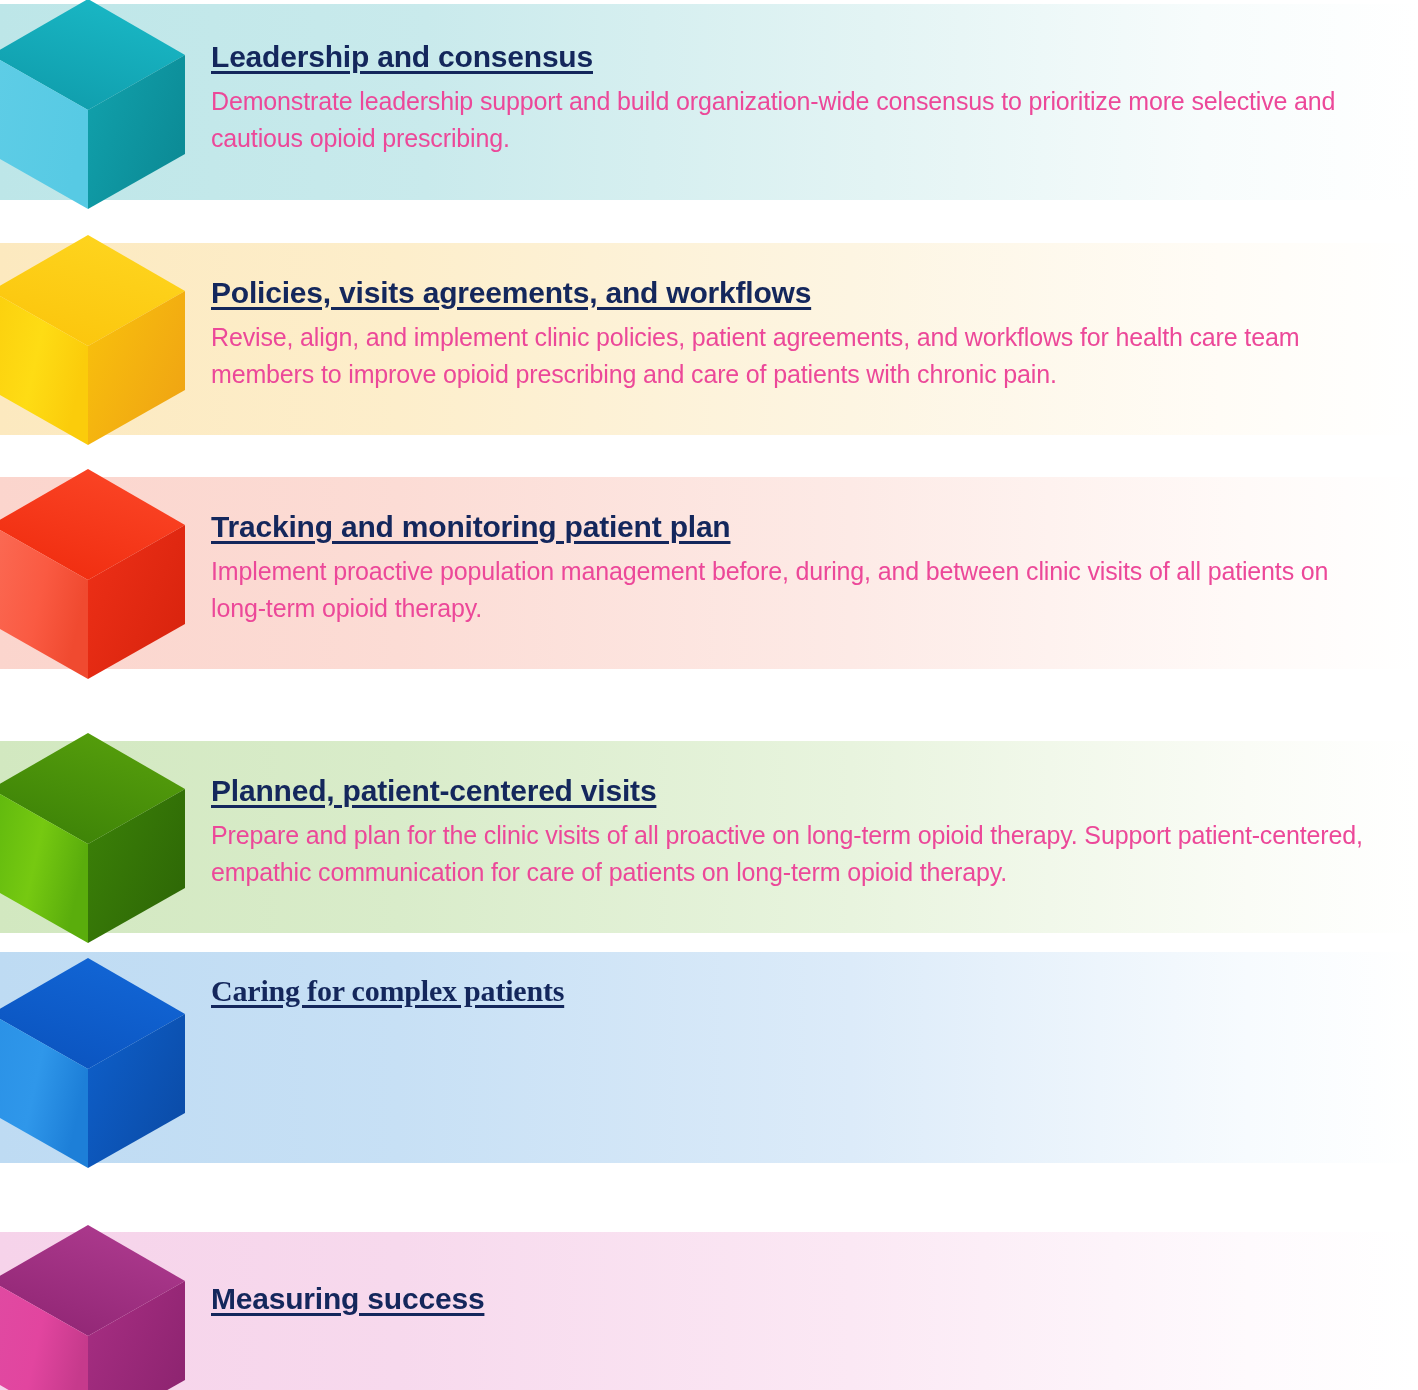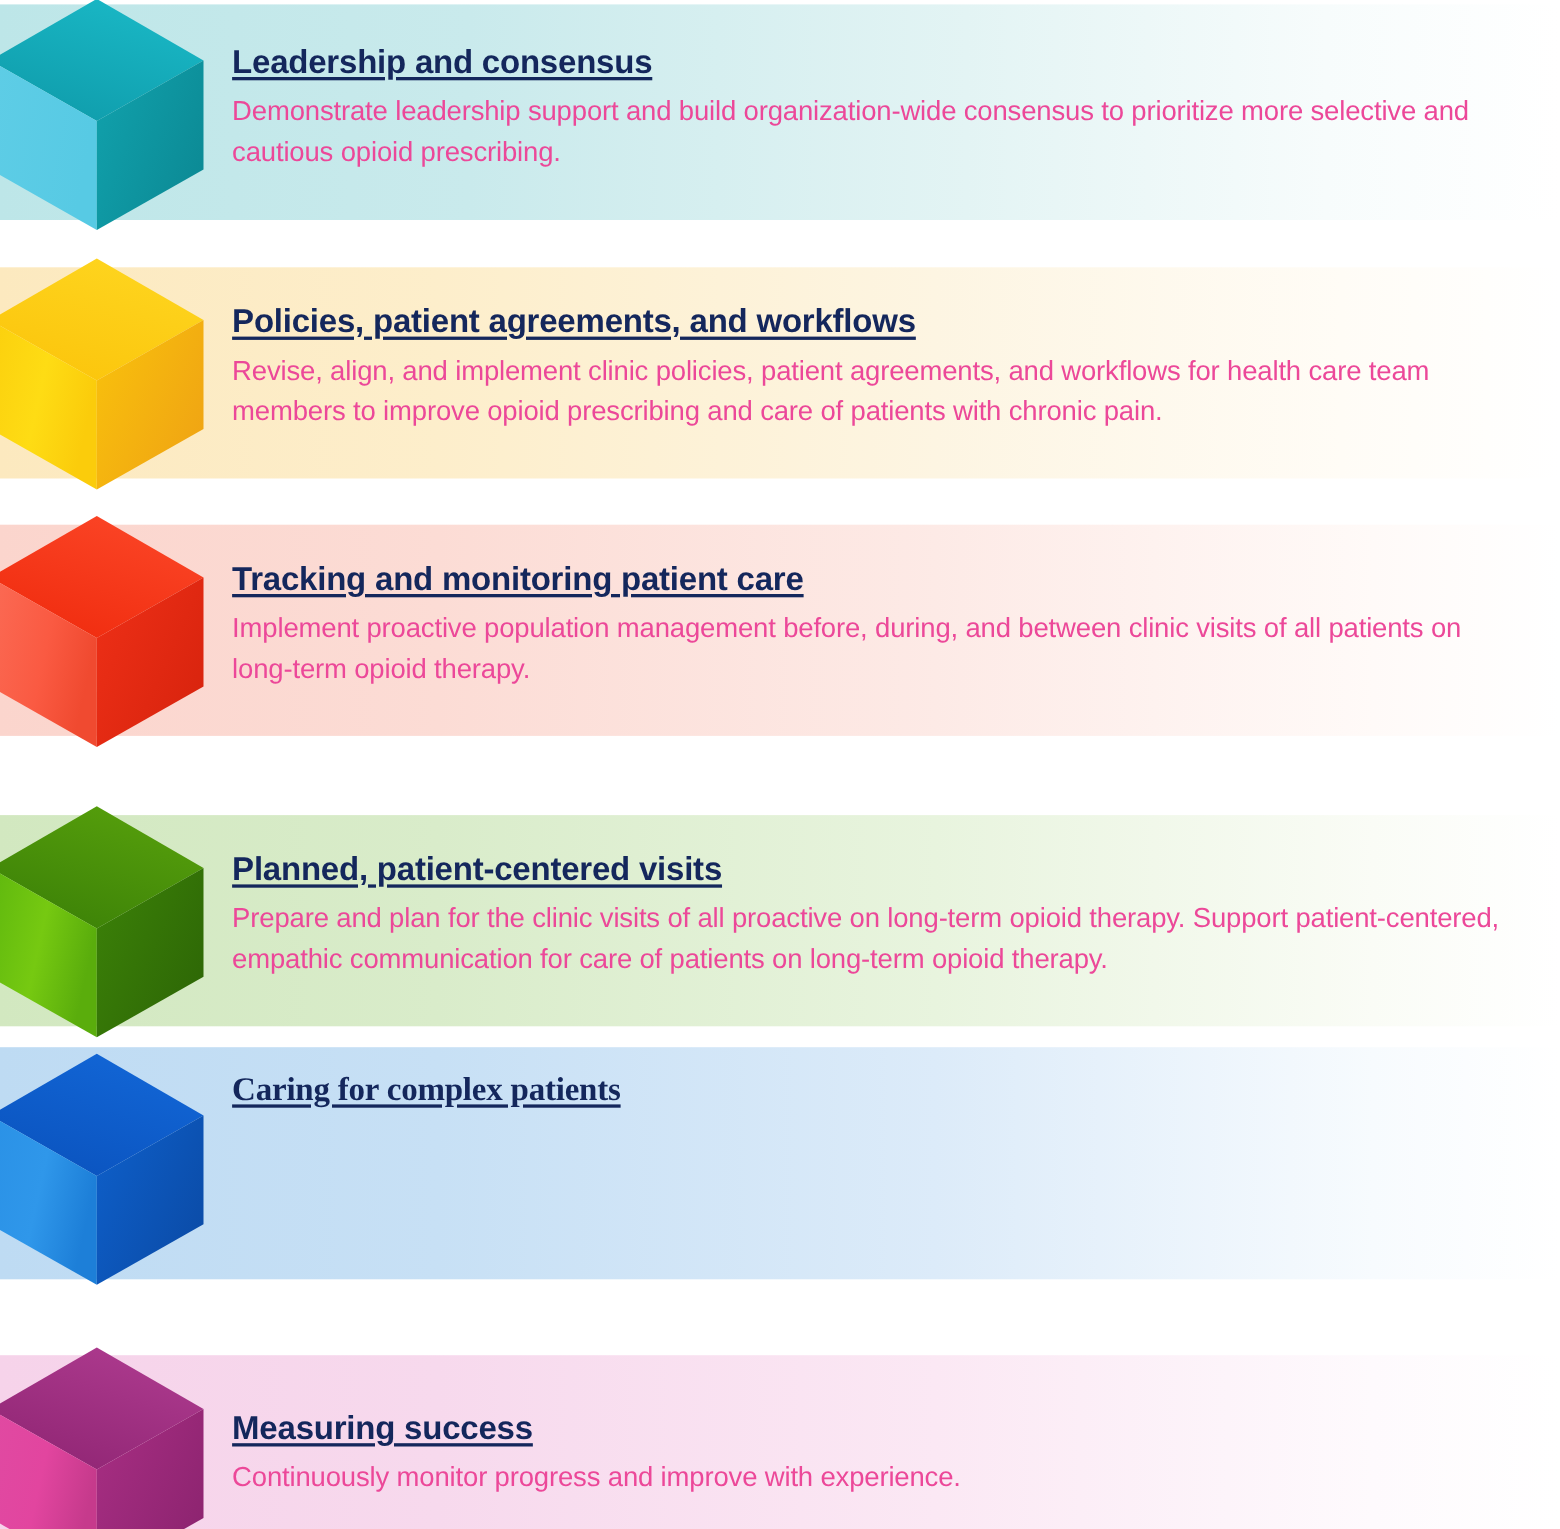--- a/index.html
+++ b/index.html
@@ -125,21 +125,21 @@
         <linearGradient id="g2right" x1="0" y1="0" x2="1" y2="0.7">
           <stop offset="0" stop-color="#f9c20c"></stop>
             <stop offset="1" stop-color="#f0a513"></stop>
         </linearGradient>
       </defs>
       <polygon points="3,58 100,2 197,58 100,113" fill="url(#g2top)"></polygon>
       <polygon points="3,58 100,113 100,212 3,157" fill="url(#g2left)"></polygon>
       <polygon points="100,113 197,58 197,157 100,212" fill="url(#g2right)"></polygon>
     </svg>
     <div class="band-text" style="top:33px;">
-      <span class="title-wrap"><span class="band-title">Policies, patient agreements, and workflows</span></span>
+      <span class="title-wrap"><span class="band-title">Policies, visits agreements, and workflows</span></span>
       <p class="band-desc">Revise, align, and implement clinic policies, patient agreements, and workflows for health care team members to improve opioid prescribing and care of patients with chronic pain.</p>
     </div>
   </div>
 
   <div class="band-row" style="top:477px; height:192px;">
     <div class="band-strip" style="background:linear-gradient(to right,#fbd5cd 0%,#fcdcd5 28%,#fdeae6 60%,#fffaf8 88%,#ffffff 100%);"></div>
     <svg class="cube" width="200" height="215" viewBox="0 0 200 215" style="top:-10px;">
       <defs>
         <linearGradient id="g3top" x1="0.1" y1="1" x2="0.7" y2="0">
           <stop offset="0" stop-color="#ef2a0d"></stop>
@@ -158,21 +158,21 @@
         <linearGradient id="g3right" x1="0" y1="0" x2="1" y2="0.7">
           <stop offset="0" stop-color="#ee3017"></stop>
             <stop offset="1" stop-color="#d9240e"></stop>
         </linearGradient>
       </defs>
       <polygon points="3,58 100,2 197,58 100,113" fill="url(#g3top)"></polygon>
       <polygon points="3,58 100,113 100,212 3,157" fill="url(#g3leftB)"></polygon>
       <polygon points="100,113 197,58 197,157 100,212" fill="url(#g3right)"></polygon>
     </svg>
     <div class="band-text" style="top:33px;">
-      <span class="title-wrap"><span class="band-title">Tracking and monitoring patient care</span></span>
+      <span class="title-wrap"><span class="band-title">Tracking and monitoring patient plan</span></span>
       <p class="band-desc">Implement proactive population management before, during, and between clinic visits of all patients on long-term opioid therapy.</p>
     </div>
   </div>
 
   <div class="band-row" style="top:714px; height:192px;margin-top:27px;">
     <div class="band-strip" style="background:linear-gradient(to right,#d2e8c0 0%,#d9ecca 28%,#e8f4de 60%,#fafcf6 88%,#ffffff 100%);"></div>
     <svg class="cube" width="200" height="215" viewBox="0 0 200 215" style="top:-10px;">
       <defs>
         <linearGradient id="g4top" x1="0.1" y1="1" x2="0.7" y2="0">
           <stop offset="0" stop-color="#3a7f07"></stop>
@@ -242,17 +242,16 @@
           <stop offset="0" stop-color="#a82e83"></stop>
             <stop offset="1" stop-color="#8d2470"></stop>
         </linearGradient>
       </defs>
       <polygon points="3,58 100,2 197,58 100,113" fill="url(#g6top)"></polygon>
       <polygon points="3,58 100,113 100,212 3,157" fill="url(#g6left)"></polygon>
       <polygon points="100,113 197,58 197,157 100,212" fill="url(#g6right)"></polygon>
     </svg>
     <div class="band-text" style="top:50px;">
       <span class="title-wrap"><span class="band-title">Measuring success</span></span>
-      <p class="band-desc">Continuously monitor progress and improve with experience.</p>
     </div>
   </div>
 
 </div>
 
 </body></html>

